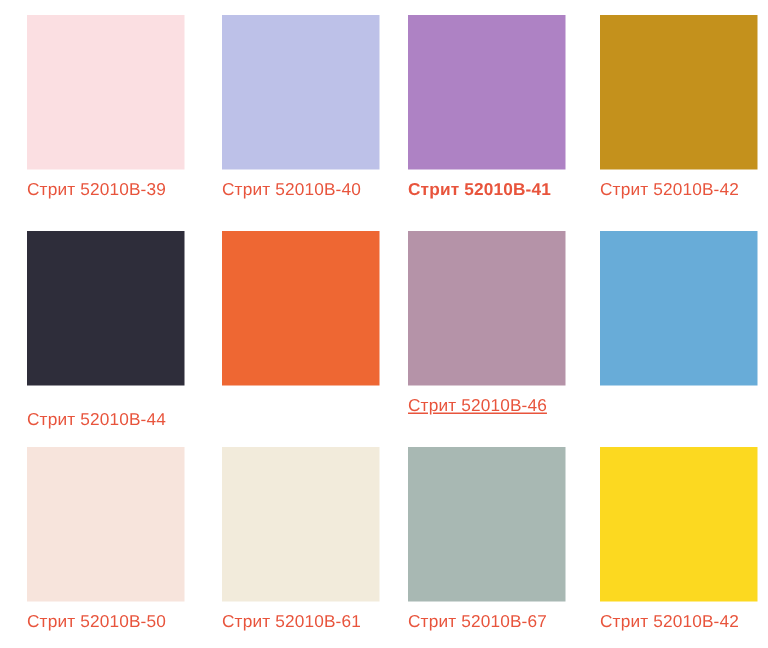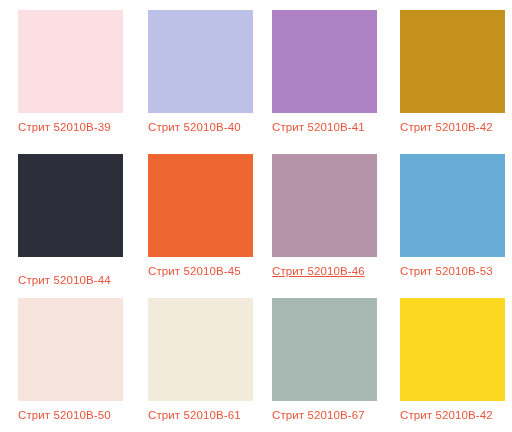--- a/index.html
+++ b/index.html
@@ -53,46 +53,44 @@
     <span class="swatch-label" style="color: rgb(232, 84, 60);">Стрит 52010В-39</span>
   </div>
 
   <div class="swatch-cell">
     <span class="swatch-chip" style="background:#BDC1E8;"></span>
     <span class="swatch-label" style="color: rgb(232, 84, 60);">Стрит 52010В-40</span>
   </div>
 
   <div class="swatch-cell">
     <span class="swatch-chip" style="background:#AE82C4;"></span>
-    <span class="swatch-label" style="color: rgb(232, 84, 60);">Стрит 52010В-41</span>
+    <span class="swatch-label" style="color: rgb(232, 84, 60); font-weight: bold;">Стрит 52010В-41</span>
   </div>
 
   <div class="swatch-cell">
     <span class="swatch-chip" style="background:#C4911C;"></span>
     <span class="swatch-label" style="color: rgb(232, 84, 60);">Стрит 52010В-42</span>
   </div>
 
   <div class="swatch-cell">
     <span class="swatch-chip" style="background:#2E2D3A;"></span>
     <span class="swatch-label" style="color: rgb(232, 84, 60); margin-top: 16px;">Стрит 52010В-44</span>
   </div>
 
   <div class="swatch-cell">
     <span class="swatch-chip" style="background:#EE6733;"></span>
-    <span class="swatch-label" style="color: rgb(232, 84, 60);">Стрит 52010В-45</span>
   </div>
 
   <div class="swatch-cell">
     <span class="swatch-chip" style="background:#B593A8;"></span>
     <span class="swatch-label" style="color: rgb(232, 84, 60); text-decoration: underline;">Стрит 52010В-46</span>
   </div>
 
   <div class="swatch-cell">
     <span class="swatch-chip" style="background:#68ACD8;"></span>
-    <span class="swatch-label" style="color: rgb(232, 84, 60);">Стрит 52010В-53</span>
   </div>
 
   <div class="swatch-cell">
     <span class="swatch-chip" style="background:#F7E4DC;"></span>
     <span class="swatch-label" style="color: rgb(232, 84, 60);">Стрит 52010В-50</span>
   </div>
 
   <div class="swatch-cell">
     <span class="swatch-chip" style="background:#F2EBDB;"></span>
     <span class="swatch-label" style="color: rgb(232, 84, 60);">Стрит 52010В-61</span>

